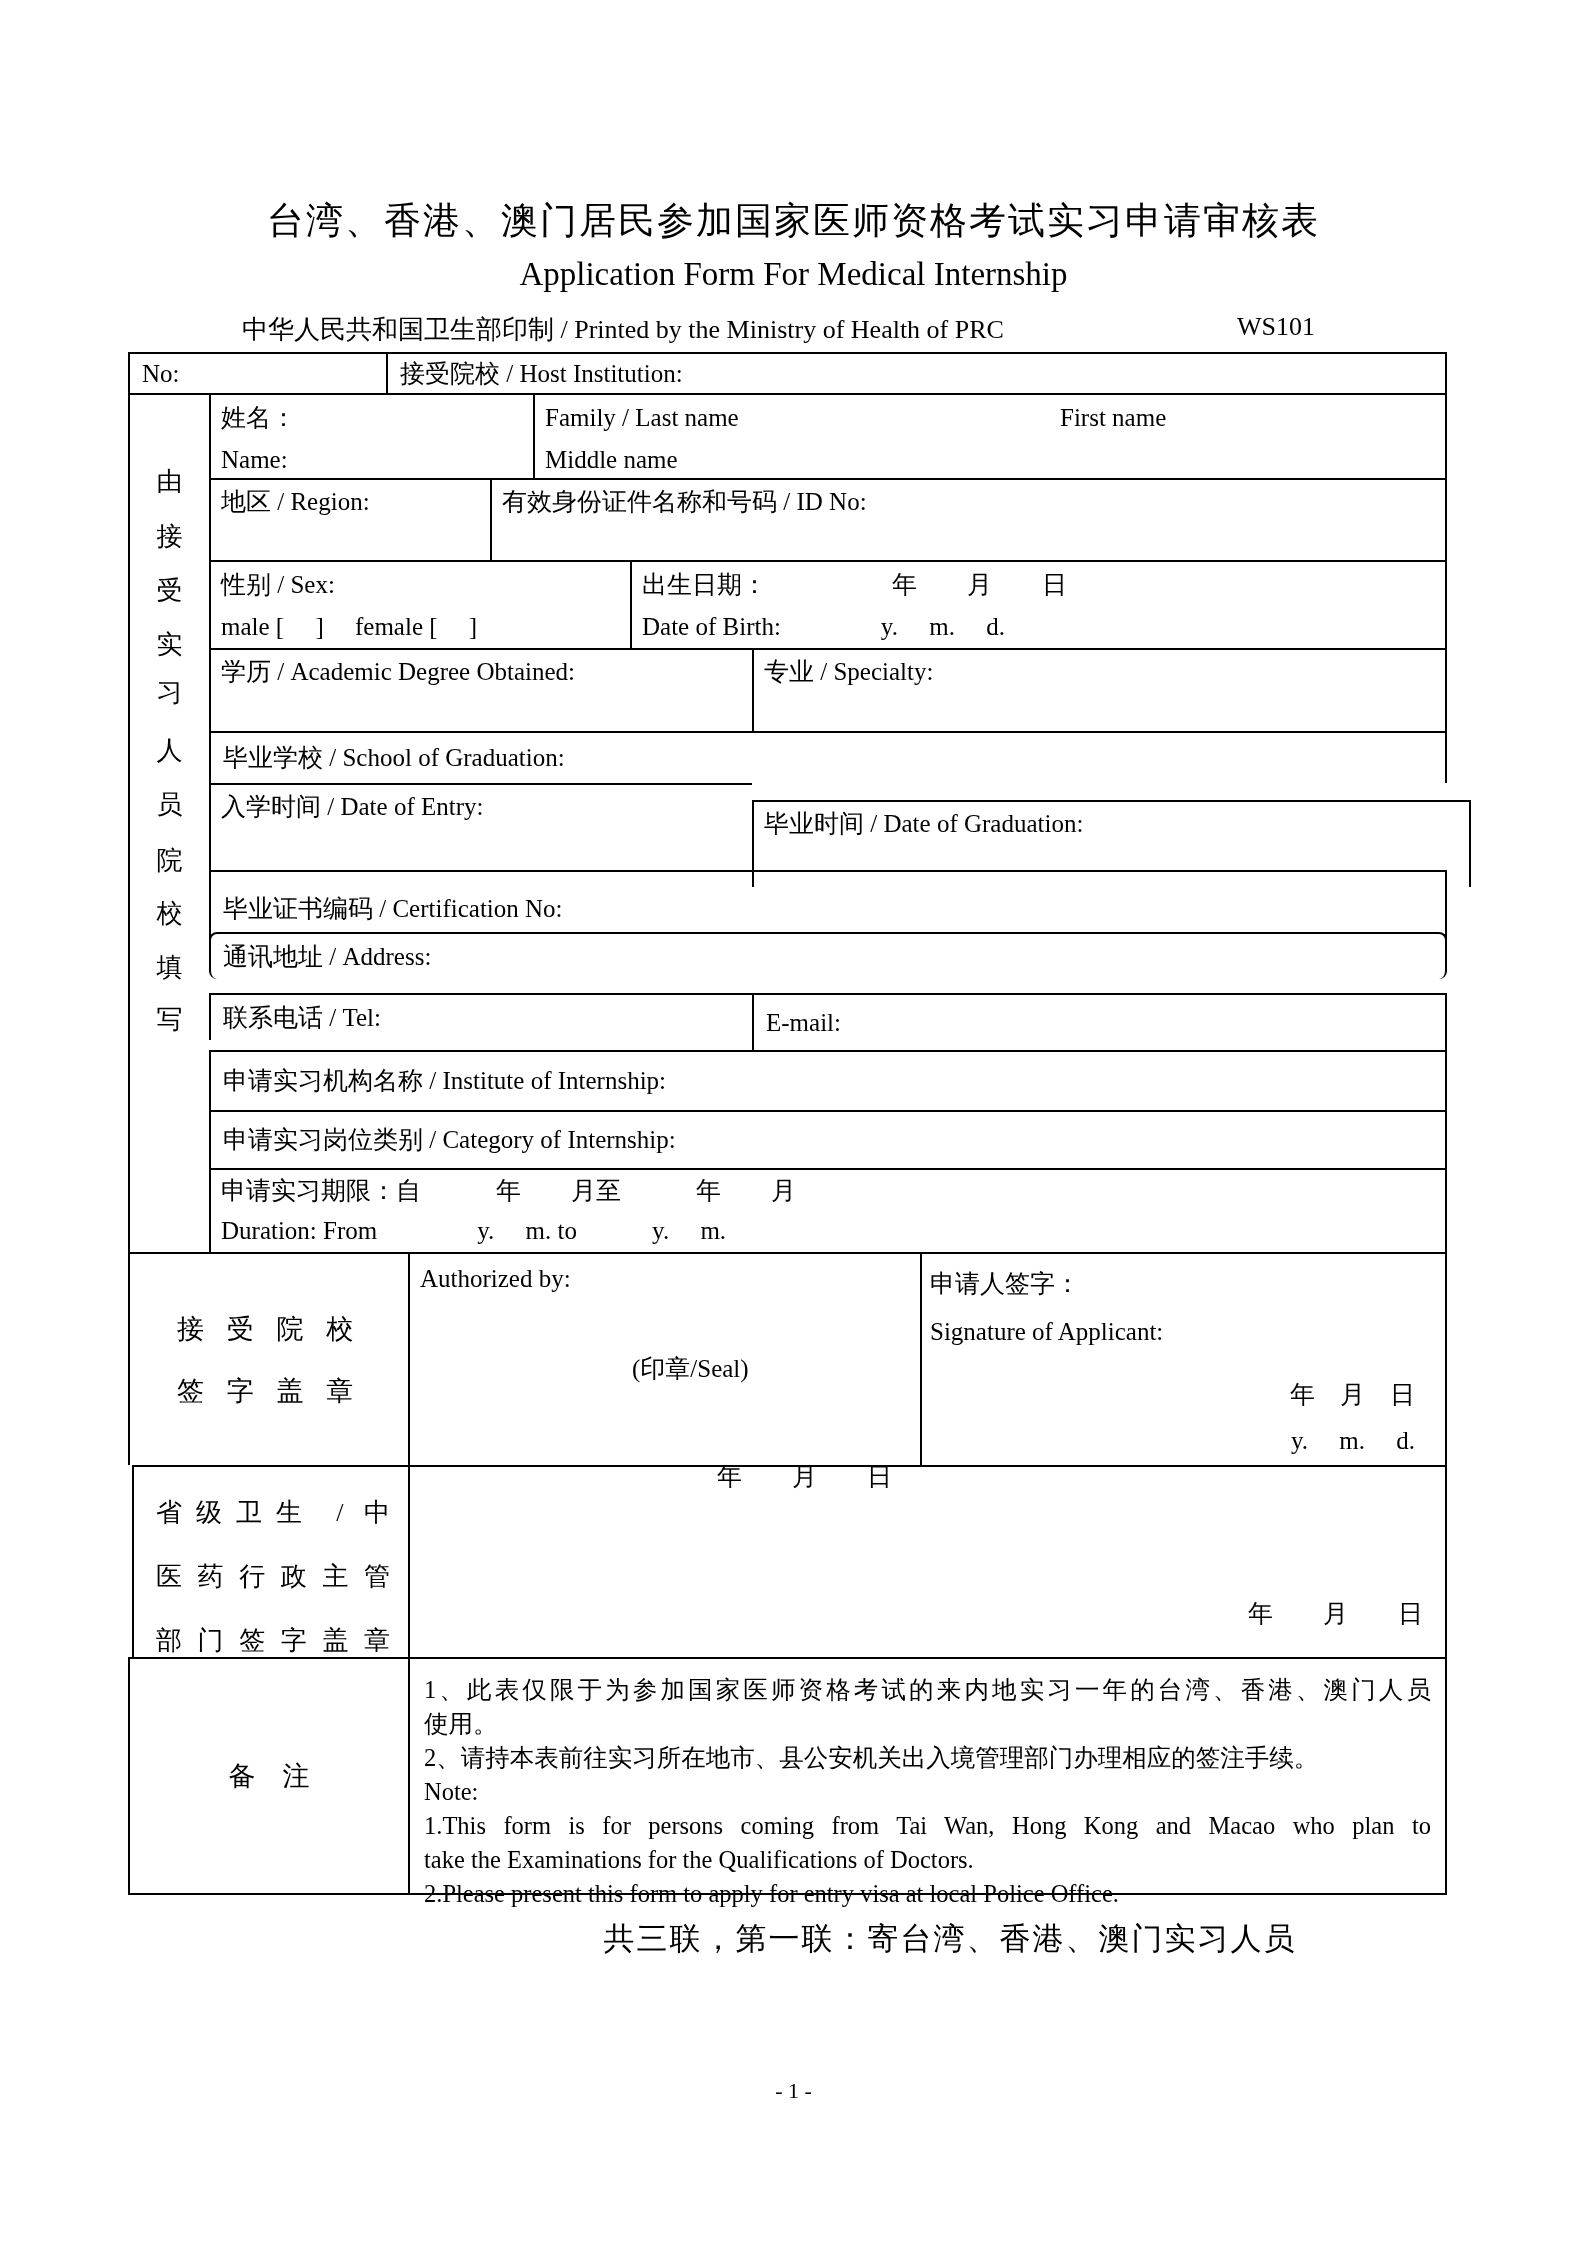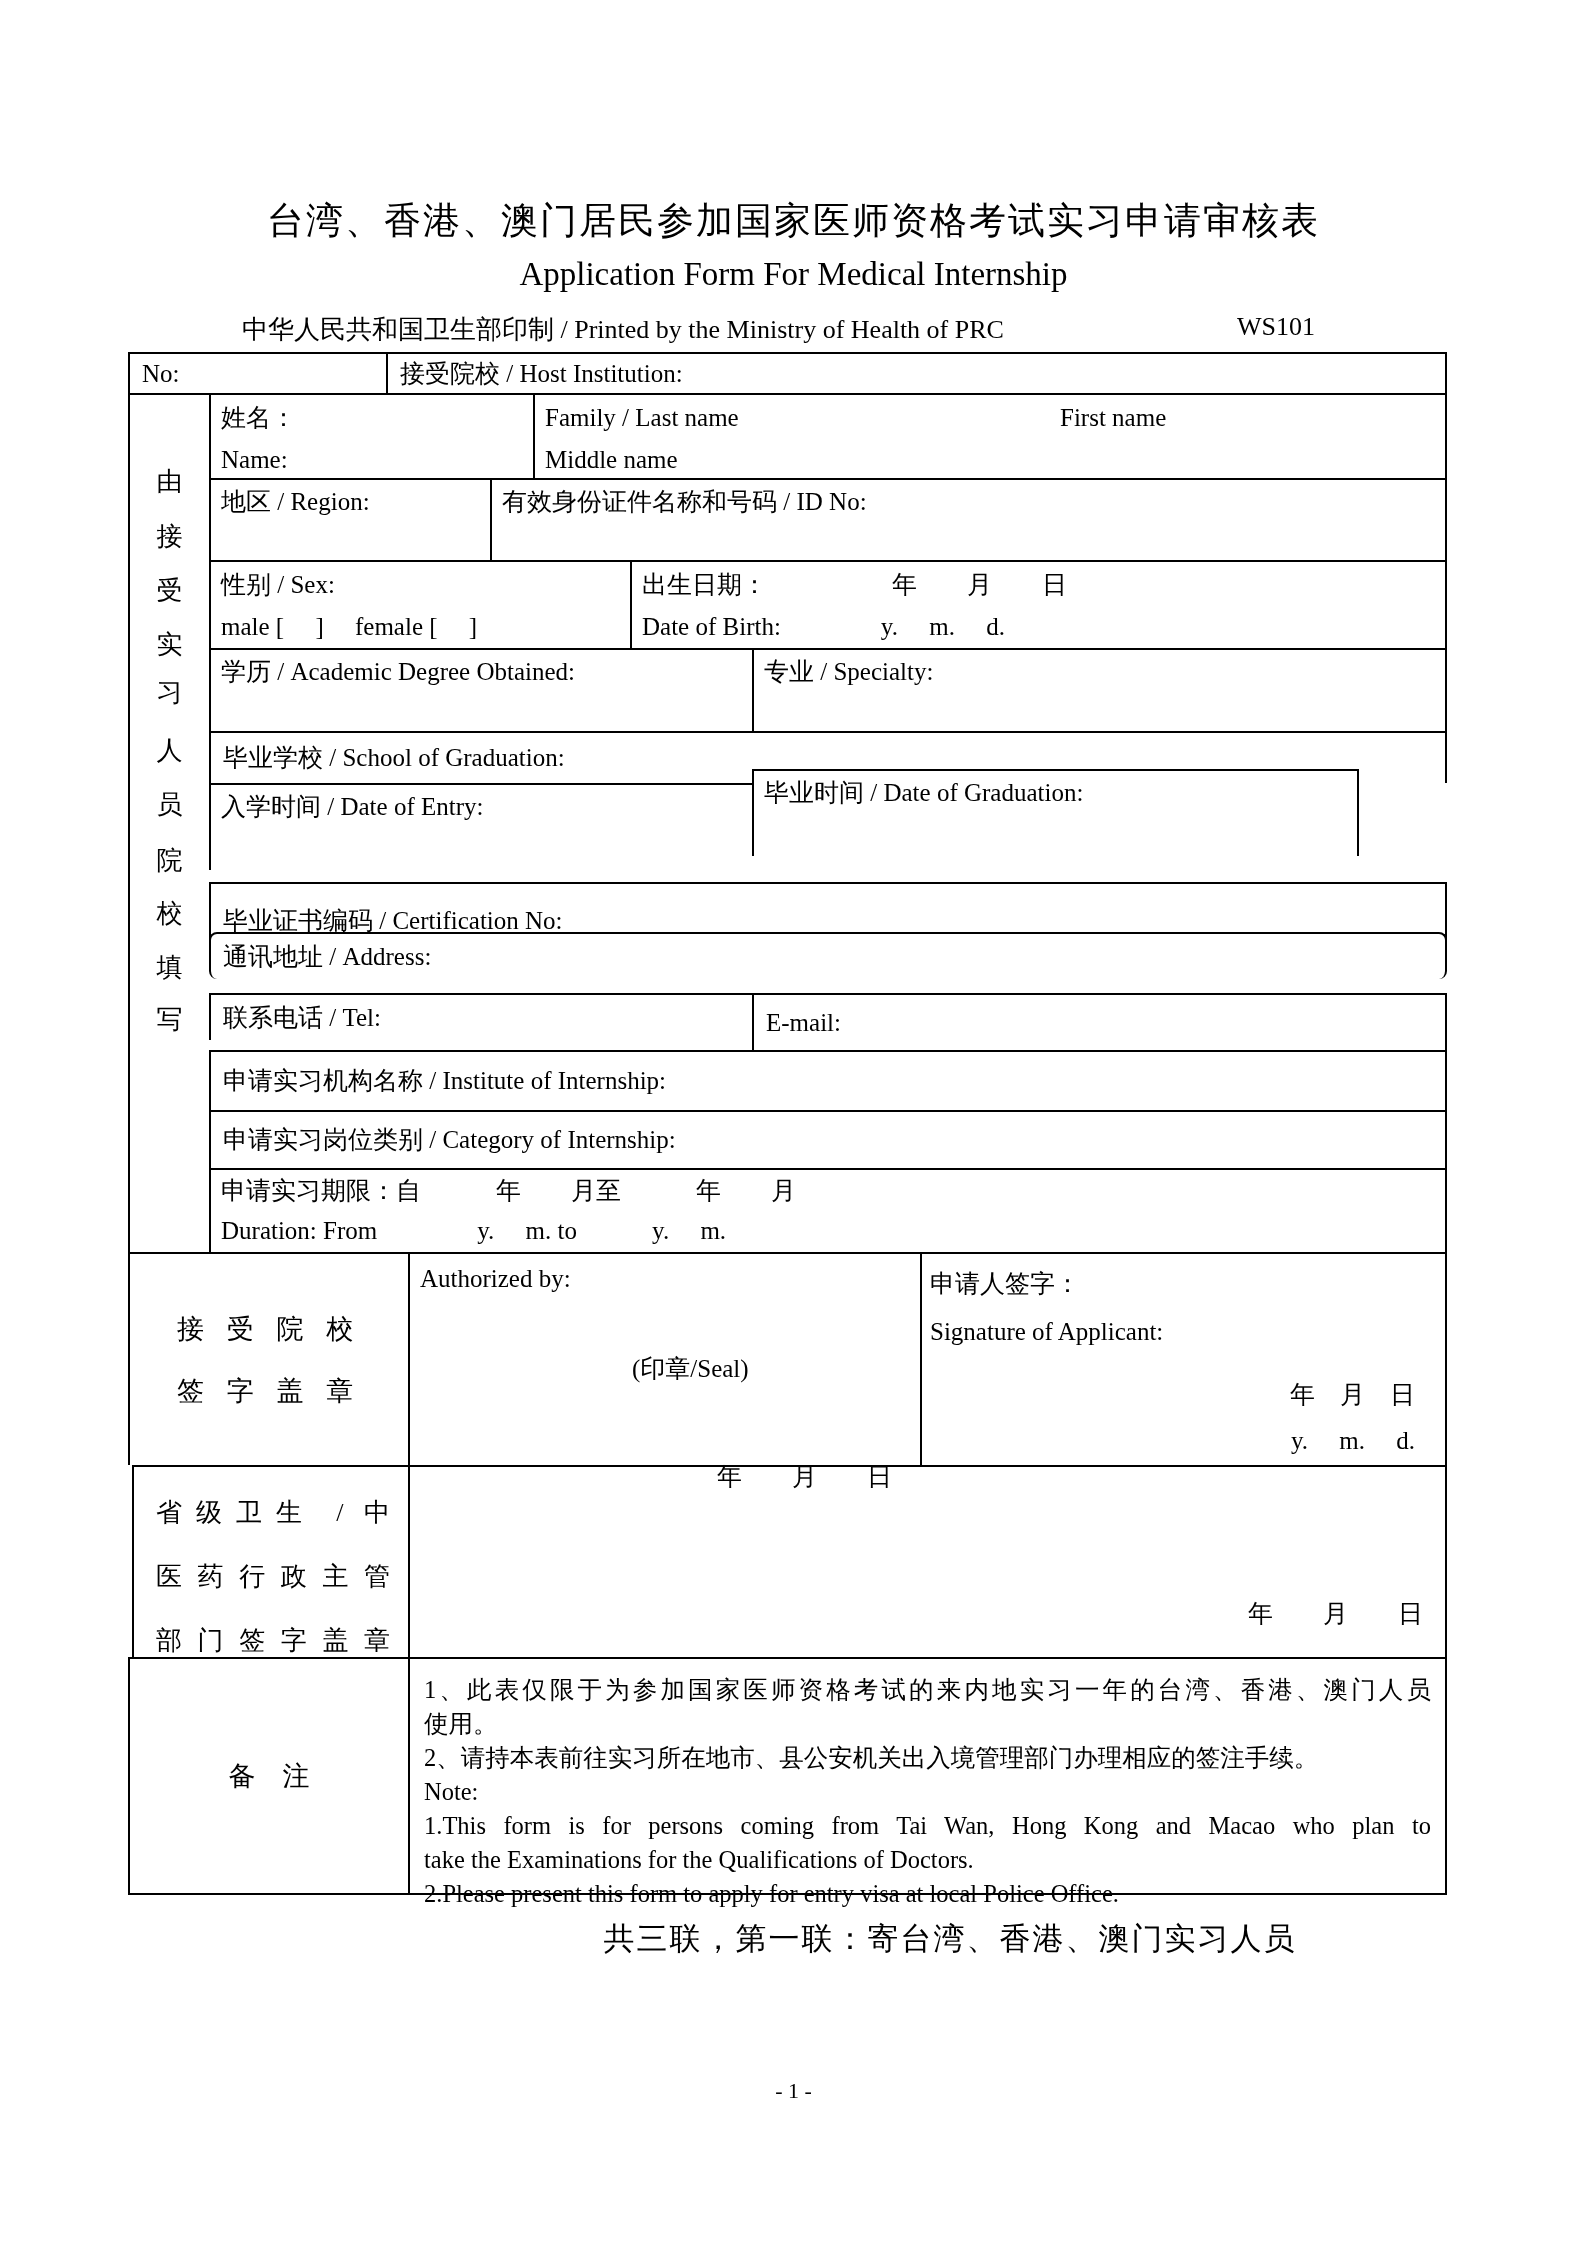--- a/index.html
+++ b/index.html
@@ -78,23 +78,23 @@
     <div class="pre">出生日期：　　　　　年　　月　　日</div>
     <div class="pre">Date of Birth:　　　　y.　 m.　 d.</div>
   </div>
 
   <div class="cell pad" style="left:81px;top:296px;width:543px;height:83px;">学历 / Academic Degree Obtained:</div>
   <div class="cell pad er" style="left:624px;top:296px;width:695px;height:83px;">专业 / Specialty:</div>
 
   <div class="cell vc padl er" style="left:81px;top:379px;width:1238px;height:52px;">毕业学校 / School of Graduation:</div>
 
   <div class="cell pad" style="left:81px;top:431px;width:543px;height:87px;">入学时间 / Date of Entry:</div>
-  <div class="cell pad er" style="left:624px;top:417px;width:607px;height:87px;">毕业时间 / Date of Graduation:</div>
+  <div class="cell pad er" style="left:624px;top:448px;width:719px;height:87px;">毕业时间 / Date of Graduation:</div>
 
-  <div class="cell vc padl er" style="left:81px;top:518px;width:1238px;height:76px;margin-top:12px;">毕业证书编码 / Certification No:</div>
+  <div class="cell vc padl er" style="left:81px;top:518px;width:1238px;height:76px;">毕业证书编码 / Certification No:</div>
 
   <div class="cell vc padl er" style="left:81px;top:580px;width:1238px;height:47px;border-radius:8px;">通讯地址 / Address:</div>
 
   <div class="cell vc padl" style="left:81px;top:641px;width:543px;height:47px;">联系电话 / Tel:</div>
   <div class="cell vc padl er" style="left:624px;top:641px;width:695px;height:57px;">E-mail:</div>
 
   <div class="cell vc padl er" style="left:81px;top:698px;width:1238px;height:60px;">申请实习机构名称 / Institute of Internship:</div>
 
   <div class="cell er" style="left:81px;top:816px;width:1238px;height:84px;padding:1px 10px;line-height:40px;">
     <div class="pre">申请实习期限：自　　　年　　月至　　　年　　月</div>

